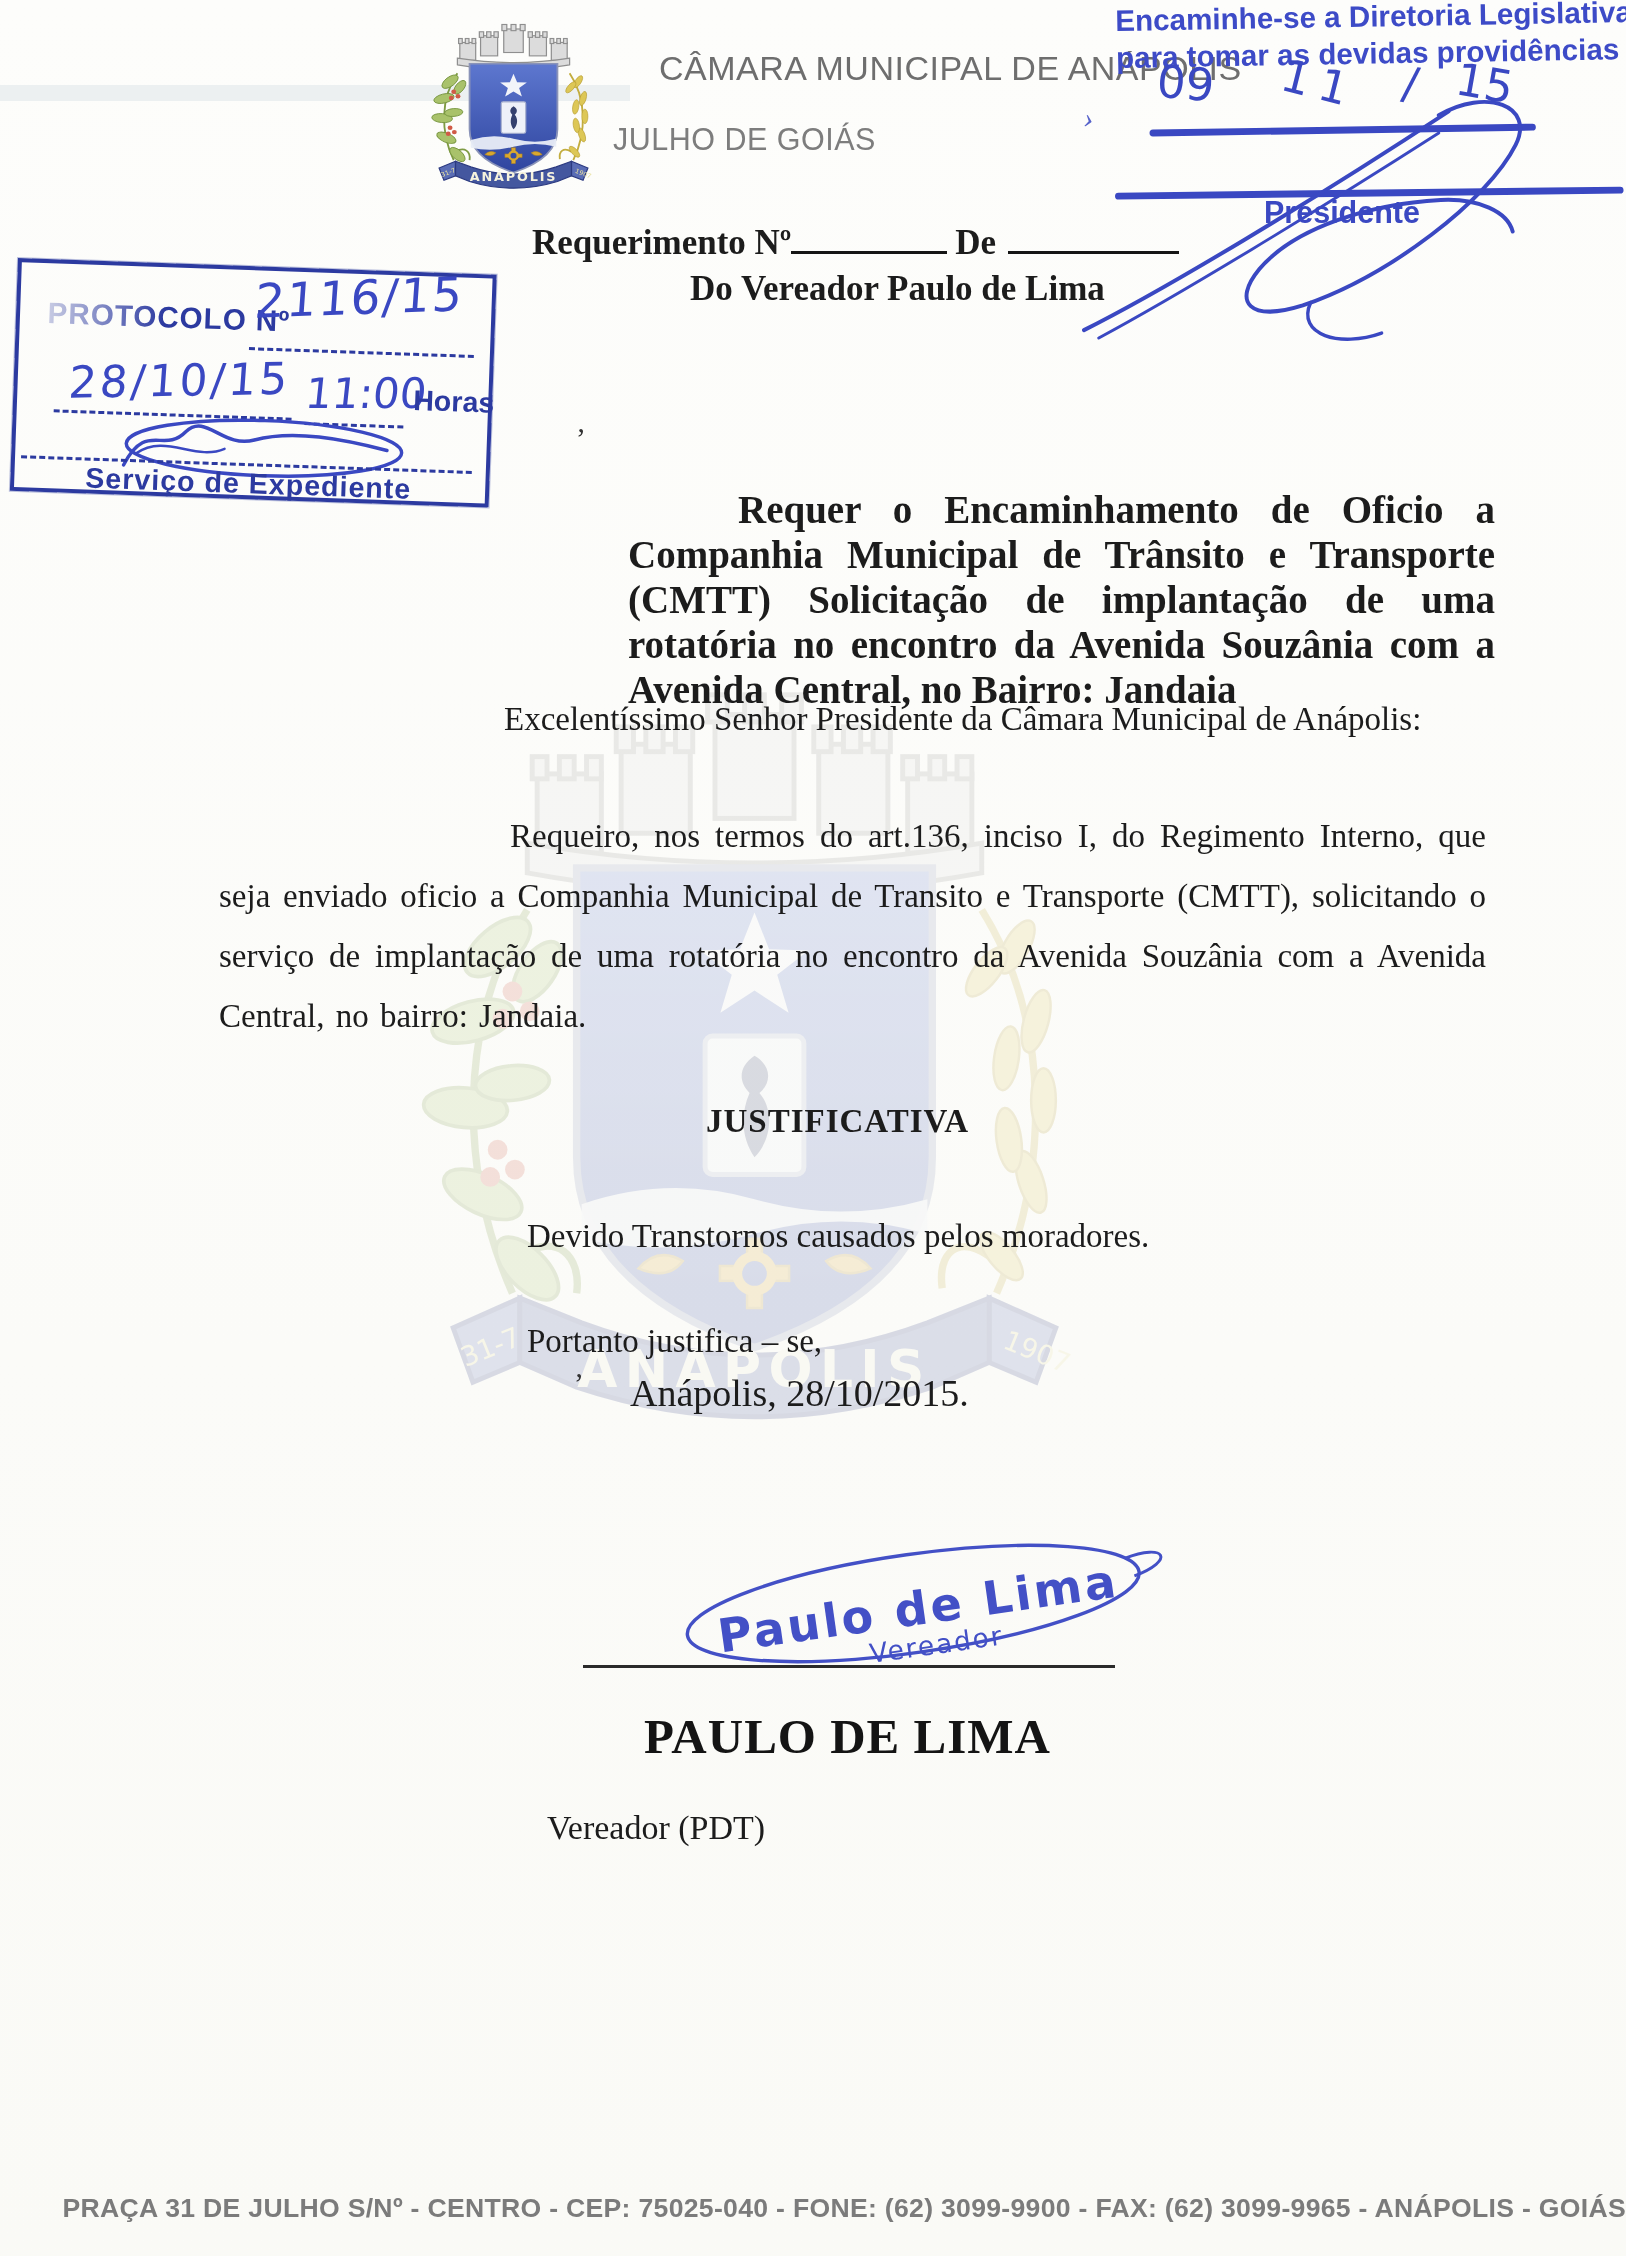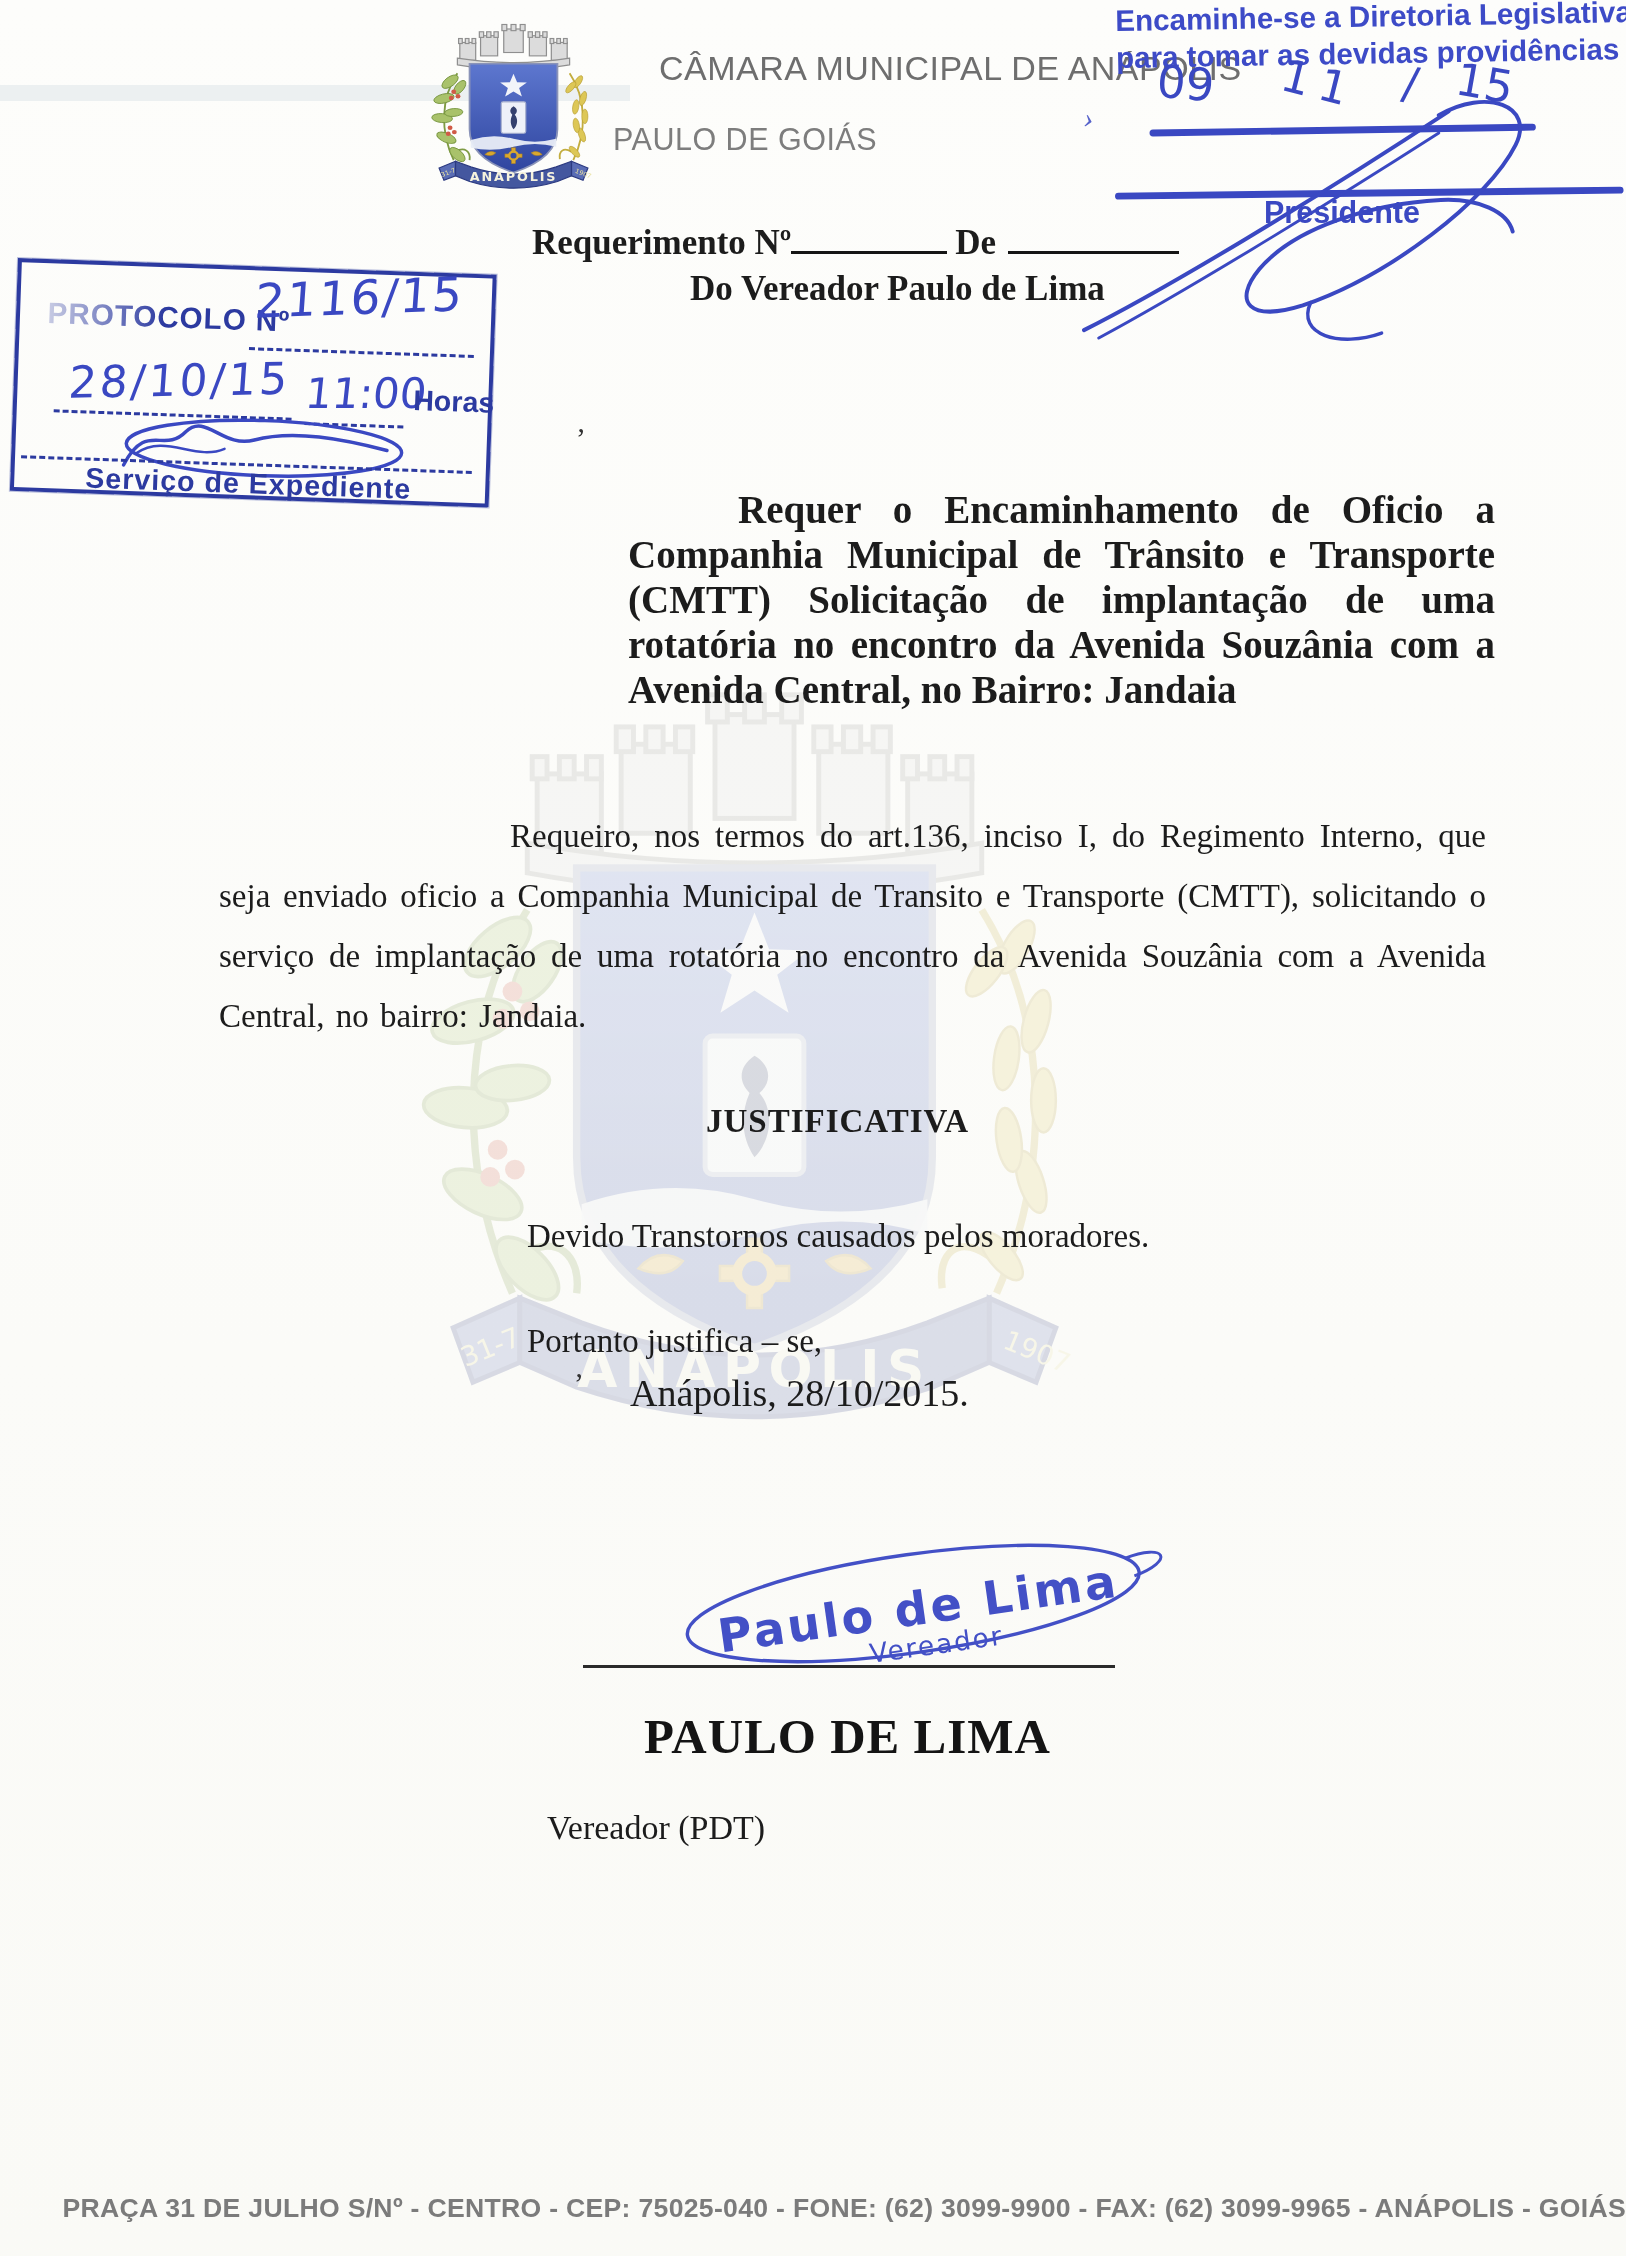--- a/index.html
+++ b/index.html
@@ -184,21 +184,21 @@
 
   <svg class="abs watermark" viewBox="0 0 300 330" preserveAspectRatio="none">
       <use href="#coa"></use>
     </svg>
 
   <div class="abs scan-band fg"></div>
   <svg class="abs logo fg" viewBox="0 0 300 330" preserveAspectRatio="none">
       <use href="#coa"></use>
     </svg>
   <div class="abs header-title fg">CÂMARA MUNICIPAL DE ANÁPOLIS</div>
-  <div class="abs header-subtitle fg">PAULO DE GOIÁS</div>
+  <div class="abs header-subtitle fg">JULHO DE GOIÁS</div>
 
   <div class="abs routing fg">
     <div>Encaminhe-se a Diretoria Legislativa</div>
     <div>para tomar as devidas providências</div>
   </div>
   <svg class="abs routing-svg fg" viewBox="0 0 621 300" fill="none" stroke="#3a48c2" stroke-linecap="round">
     <path d="M140,80 L525,74" stroke-width="7"></path>
     <path d="M105,144 L614,138" stroke-width="7"></path>
     <path d="M70,280 C150,240 300,150 440,58" stroke-width="4"></path>
     <path d="M85,288 C165,245 305,160 430,80" stroke-width="3"></path>
@@ -236,20 +236,21 @@
     <div>
       <span>Requerimento Nº</span><span class="blank blank1"></span><span>De</span><span class="blank blank2"></span>
     </div>
     <div class="req-line2">Do Vereador Paulo de Lima</div>
   </div>
 
   <div class="abs artifact mark1 fg">’</div>
 
   <div class="abs subject fg">Requer o Encaminhamento de Oficio a Companhia Municipal de Trânsito e Transporte (CMTT) Solicitação de implantação de uma rotatória no encontro da Avenida Souzânia com a Avenida Central, no Bairro: Jandaia</div>
 
+  <div class="abs salutation fg">Excelentíssimo Senhor Presidente da Câmara Municipal de Anápolis:</div>
   <div class="abs body-par fg">Requeiro, nos termos do art.136, inciso I, do Regimento Interno, que seja enviado oficio a Companhia Municipal de Transito e Transporte (CMTT), solicitando o serviço de implantação de uma rotatória no encontro da Avenida Souzânia com a Avenida Central, no bairro: Jandaia.</div>
 
   <div class="abs just-heading fg">JUSTIFICATIVA</div>
   <div class="abs just-line1 fg">Devido Transtornos causados pelos moradores.</div>
   <div class="abs just-line2 fg">Portanto justifica – se,</div>
 
   <div class="abs artifact mark2 fg">’</div>
   <div class="abs dateline fg">Anápolis, 28/10/2015.</div>
 
   <svg class="abs sig-stamp-svg fg" viewBox="0 0 540 175">

